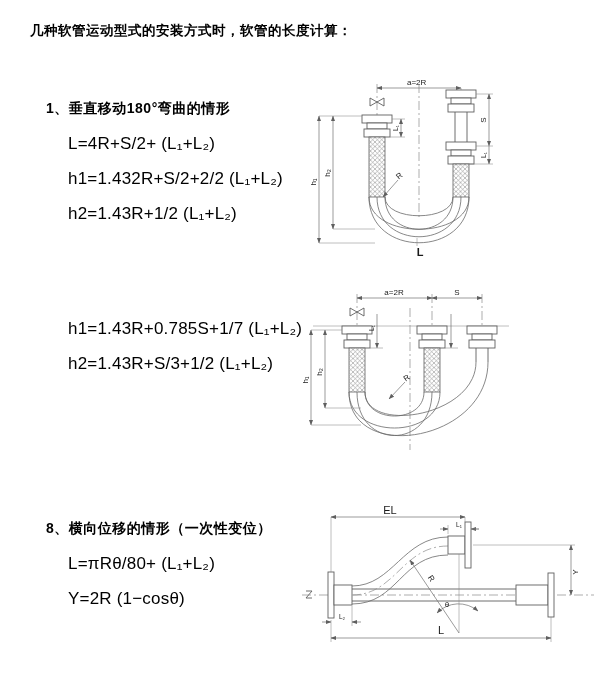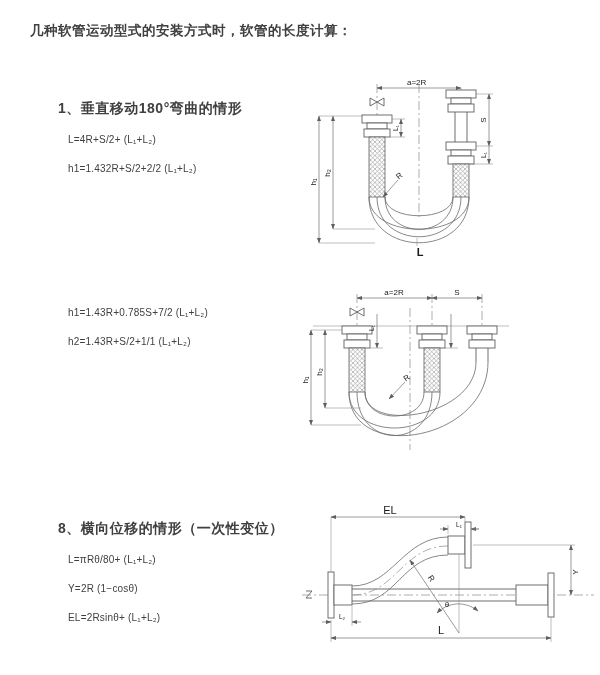--- a/index.html
+++ b/index.html
@@ -1,28 +1,28 @@
 <!DOCTYPE html>
 <html><head>
 <meta charset="utf-8">
 <style>
   html,body{margin:0;padding:0;background:#fff;}
   .page{
     position:relative;width:600px;height:675px;background:#ffffff;overflow:hidden;
-    font-family:"Liberation Sans","DejaVu Sans",sans-serif;color:#404040;
+    font-family:"Liberation Sans","DejaVu Sans",sans-serif;color:#000000;
   }
   .title{
     position:absolute;left:30px;top:22px;font-size:13.5px;font-weight:bold;letter-spacing:.5px;
   }
   .section{position:absolute;left:42px;}
   .sec1{top:100px}
   .sec2{top:303px}
   .sec3{top:520px}
-  .heading{font-size:14px;font-weight:bold;letter-spacing:.5px;margin:0 0 12px 16px;}
-  .formula{font-size:10px;letter-spacing:.2px;margin:0 0 10px 26px;line-height:19px;white-space:nowrap;}
+  .heading{font-size:14px;font-weight:bold;letter-spacing:.5px;margin:0 0 12px 4px;}
+  .formula{font-size:17px;letter-spacing:.2px;margin:16px 0 10px 26px;line-height:19px;white-space:nowrap;}
   .diagram{position:absolute;}
   .d1{left:303px;top:70px}
   .d2{left:299px;top:282px}
   .d3{left:298px;top:502px}
   svg{display:block}
   svg text{font-family:"Liberation Sans","DejaVu Sans",sans-serif;fill:#1a1a1a;}
   .dimtxt{font-size:8px;}
   .dimtxt-sm{font-size:6.5px;}
   .biglab{font-size:11px;}
   .drawln{stroke:#5f5f5f;stroke-width:.9;fill:none;}
@@ -36,32 +36,32 @@
 <body>
 
 <div class="page">
 
   <div class="title">几种软管运动型式的安装方式时，软管的长度计算：</div>
 
   <div class="section sec1">
     <div class="heading">1、垂直移动180°弯曲的情形</div>
     <div class="formula">L=4R+S/2+ (L₁+L₂)</div>
     <div class="formula">h1=1.432R+S/2+2/2 (L₁+L₂)</div>
+    <div class="formula">h2=1.43R+1/2 (L₁+L₂)</div>
   </div>
 
   <div class="section sec2">
-    <div class="formula">h1=1.43R+0.785S+7/2 (L₁+L₂)</div>
-    <div class="formula">h2=1.43R+S/2+1/1 (L₁+L₂)</div>
+    <div class="formula">h1=1.43R+0.785S+1/7 (L₁+L₂)</div>
+    <div class="formula">h2=1.43R+S/3+1/2 (L₁+L₂)</div>
   </div>
 
   <div class="section sec3">
     <div class="heading">8、横向位移的情形（一次性变位）</div>
     <div class="formula">L=πRθ/80+ (L₁+L₂)</div>
     <div class="formula">Y=2R (1−cosθ)</div>
-    <div class="formula">EL=2Rsinθ+ (L₁+L₂)</div>
   </div>
 
   <svg class="diagram d1" width="275" height="190" viewBox="0 0 275 190">
     <defs>
       <marker id="m1" viewBox="0 0 8 8" refX="7.5" refY="4" markerWidth="8" markerHeight="8" orient="auto-start-reverse">
         <path d="M0,1 L8,4 L0,7 z" fill="#5f5f5f"></path>
       </marker>
       <pattern id="br1" width="4.5" height="4.5" patternUnits="userSpaceOnUse">
         <rect width="4.5" height="4.5" fill="#ffffff"></rect>
         <path d="M0,0 L4.5,4.5 M4.5,0 L0,4.5" stroke="#8c8c8c" stroke-width="0.55"></path>

